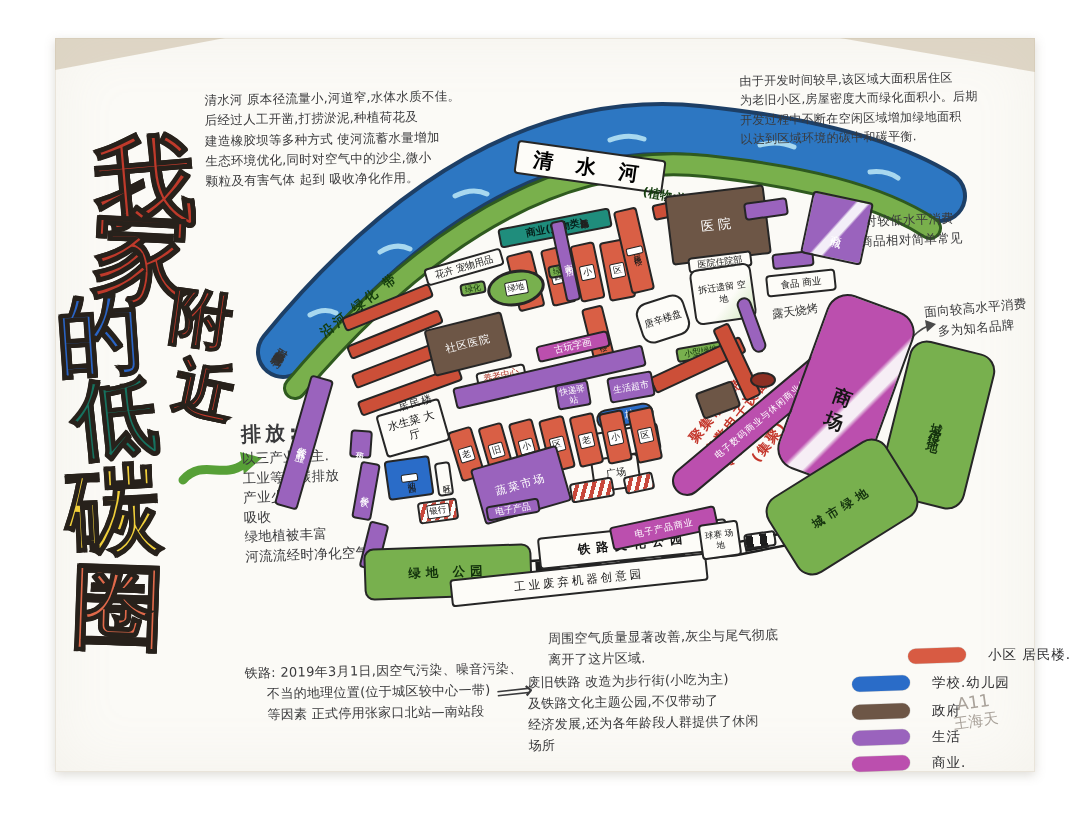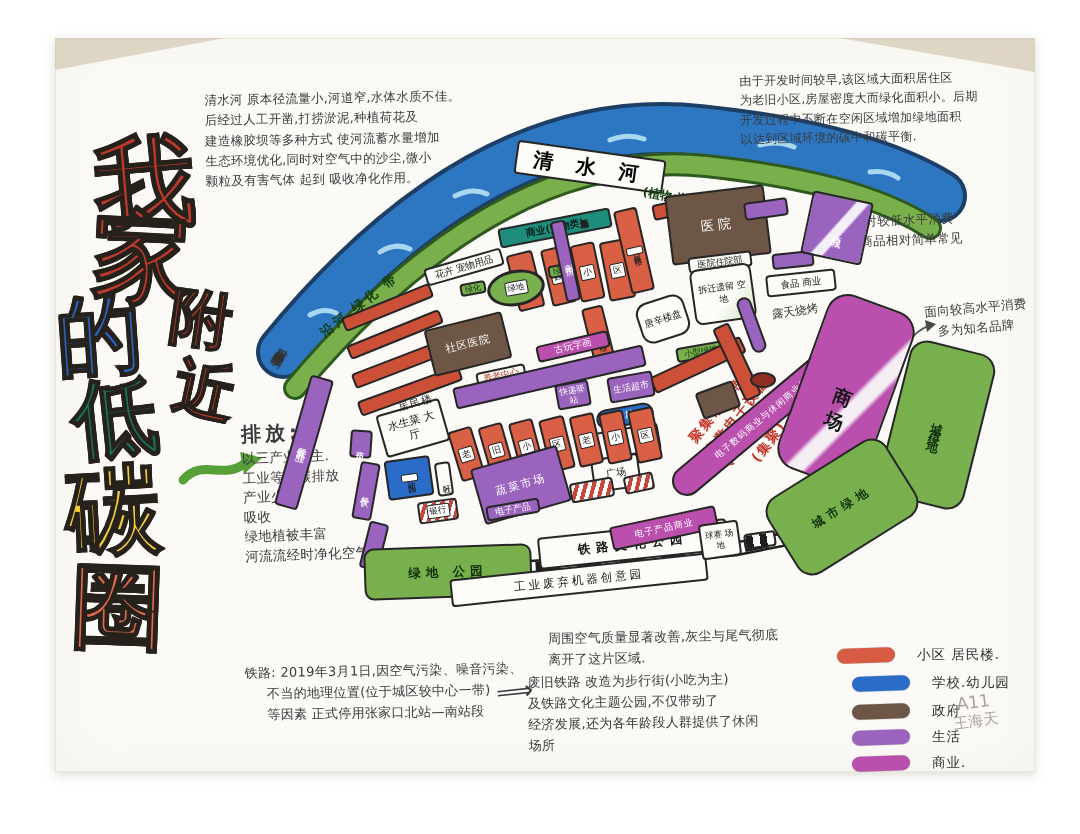--- a/index.html
+++ b/index.html
@@ -272,21 +272,21 @@
   <div class="b purple wt" style="left:608px;top:374px;width:46px;height:26px;transform:rotate(-10deg);font-size:9px;line-height:1.2;padding:1px;">生活超市</div>
   <div class="b purple wt" style="left:556px;top:382px;width:34px;height:26px;transform:rotate(-10deg);font-size:8.5px;line-height:1.2;padding:1px;">快递驿站</div>
 
   <div class="b white bt" style="left:538px;top:528px;width:190px;height:32px;transform:rotate(-6deg);font-size:12.5px;font-weight:600;letter-spacing:6px;">铁路文化公园</div>
   <div class="b green" style="left:364px;top:546px;width:168px;height:52px;border-radius:10px;transform:rotate(-2deg);font-size:12.5px;color:#11300b;font-weight:700;letter-spacing:5px;">绿地 公园</div>
   <div class="b white bt" style="left:450px;top:566px;width:258px;height:28px;transform:rotate(-6deg);font-size:11.5px;letter-spacing:3px;">工业废弃机器创意园</div>
   <div class="b magenta wt" style="left:610px;top:516px;width:108px;height:24px;transform:rotate(-12deg);font-size:9px;letter-spacing:1px;">电子产品商业</div>
   <div class="b white bt" style="left:700px;top:522px;width:40px;height:36px;transform:rotate(-8deg);font-size:8.5px;line-height:1.3;padding:2px;">球赛 场地</div>
   <div class="b hatchd" style="left:744px;top:532px;width:32px;height:16px;transform:rotate(-8deg);"></div>
 
-  <div class="legend-row" style="left:804px;top:646px;padding-left:33px;">
+  <div class="legend-row" style="left:875px;top:646px;padding-left:33px;">
     <div class="swatch" style="background-color: rgb(216, 91, 67);"></div>
     <div class="legend-label">小区 居民楼.</div>
   </div>
   <div class="legend-row" style="left:852px;top:674px;">
     <div class="swatch" style="background-color: rgb(42, 108, 200);"></div>
     <div class="legend-label">学校.幼儿园</div>
   </div>
   <div class="legend-row" style="left:852px;top:702px;">
     <div class="swatch" style="background-color: rgb(109, 86, 70);"></div>
     <div class="legend-label">政府</div>

